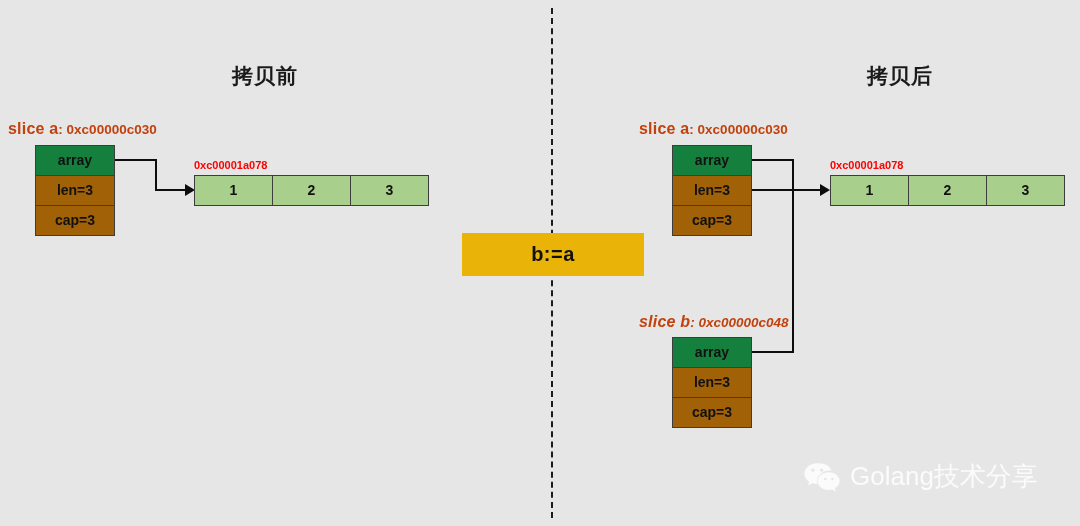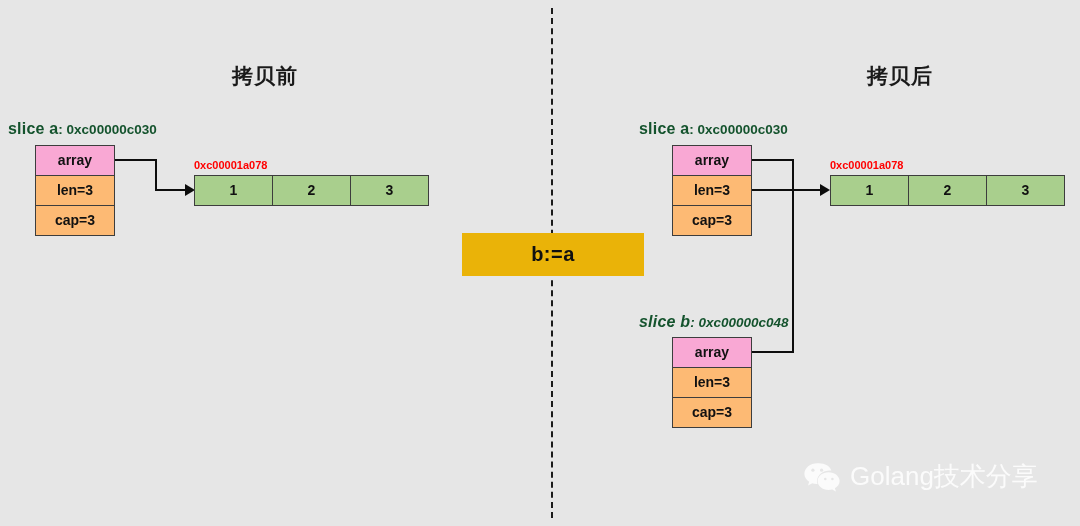--- a/index.html
+++ b/index.html
@@ -33,21 +33,21 @@
   
   .divider {
     position: absolute;
     border-left: 2px dashed #1b1b1b;
     width: 0;
   }
 
   
   .addr-label {
     position: absolute;
-    color: #14532d;
+    color: #c2410c;
     font-size: 13.5px;
     font-weight: 700;
     white-space: nowrap;
     line-height: 1;
   }
   .addr-label .slice-word {
     font-size: 16px;
     font-weight: 700;
     letter-spacing: .2px;
   }
@@ -73,24 +73,24 @@
   .slice-cell {
     box-sizing: border-box;
     height: 31px;
     line-height: 29px;
     text-align: center;
     font-size: 14px;
     font-weight: 700;
     color: #111;
     border: 1px solid #3d3d3d;
     margin-top: -1px;
-    background: #fdba74;
+    background: #a16207;
   }
   .slice-cell.array {
-    background: #f9a8d4;
+    background: #15803d;
     margin-top: 0;
   }
 
   
   .backing-array {
     position: absolute;
     display: flex;
     box-sizing: border-box;
     height: 31px;
   }

